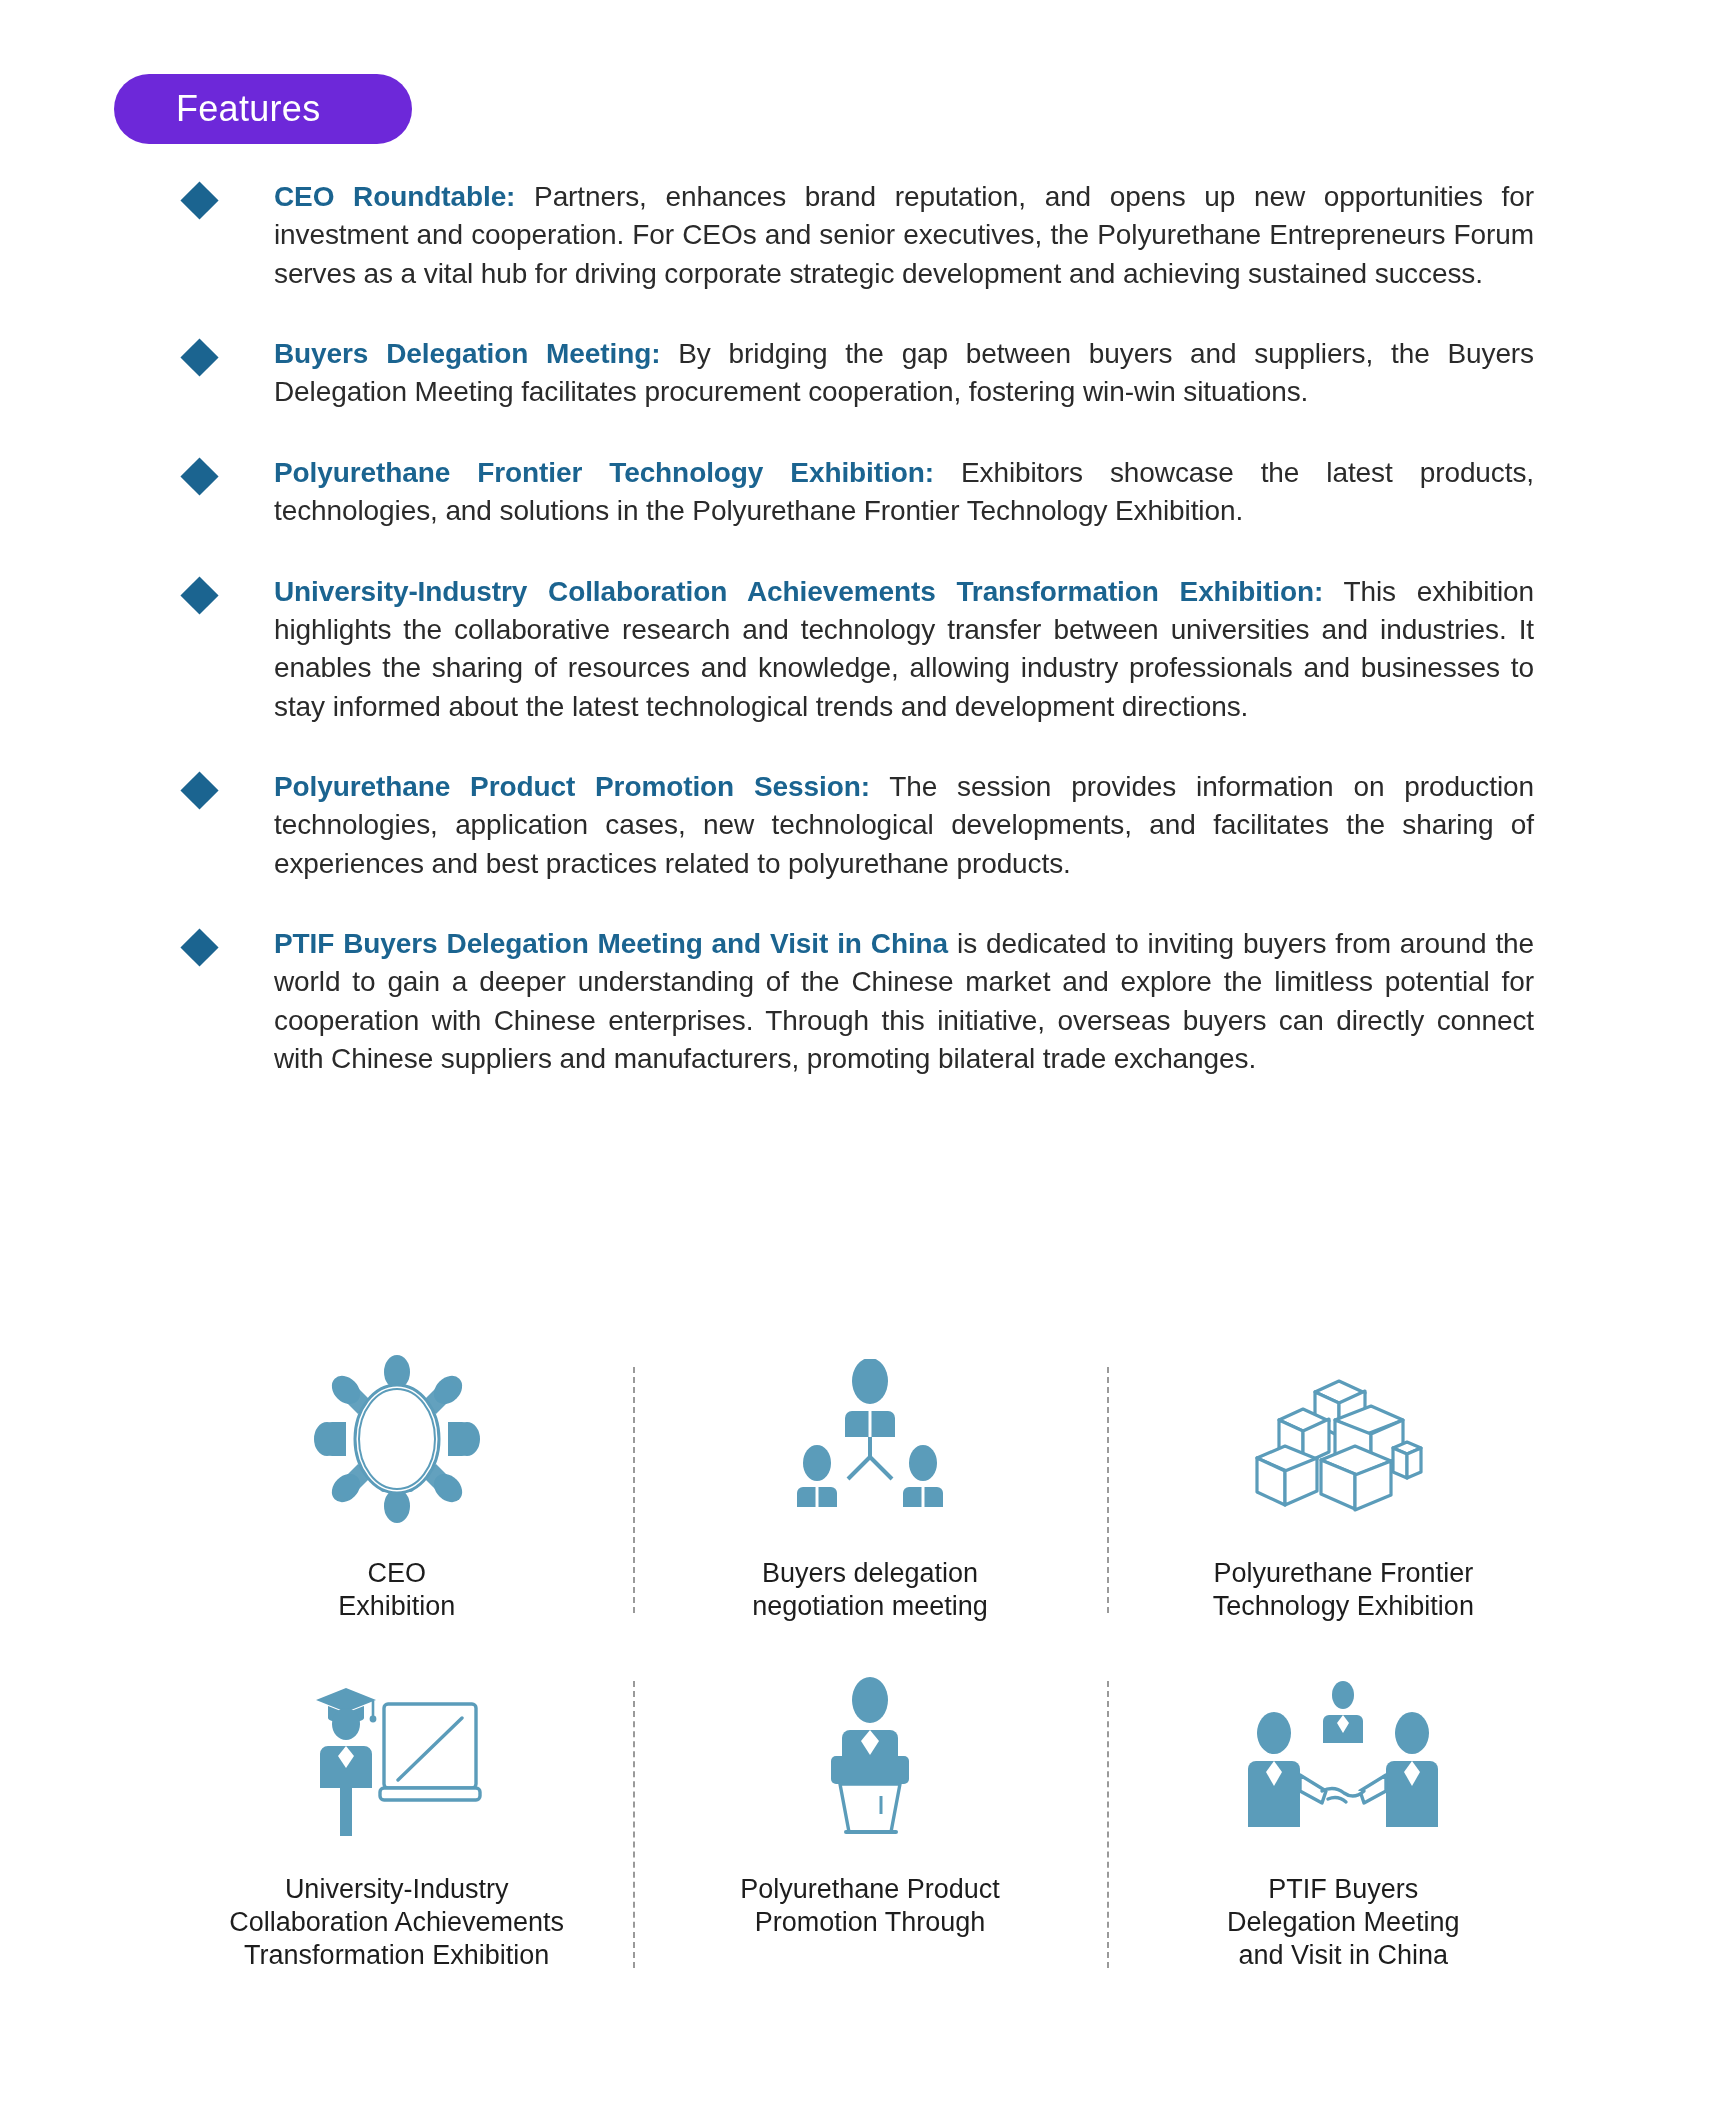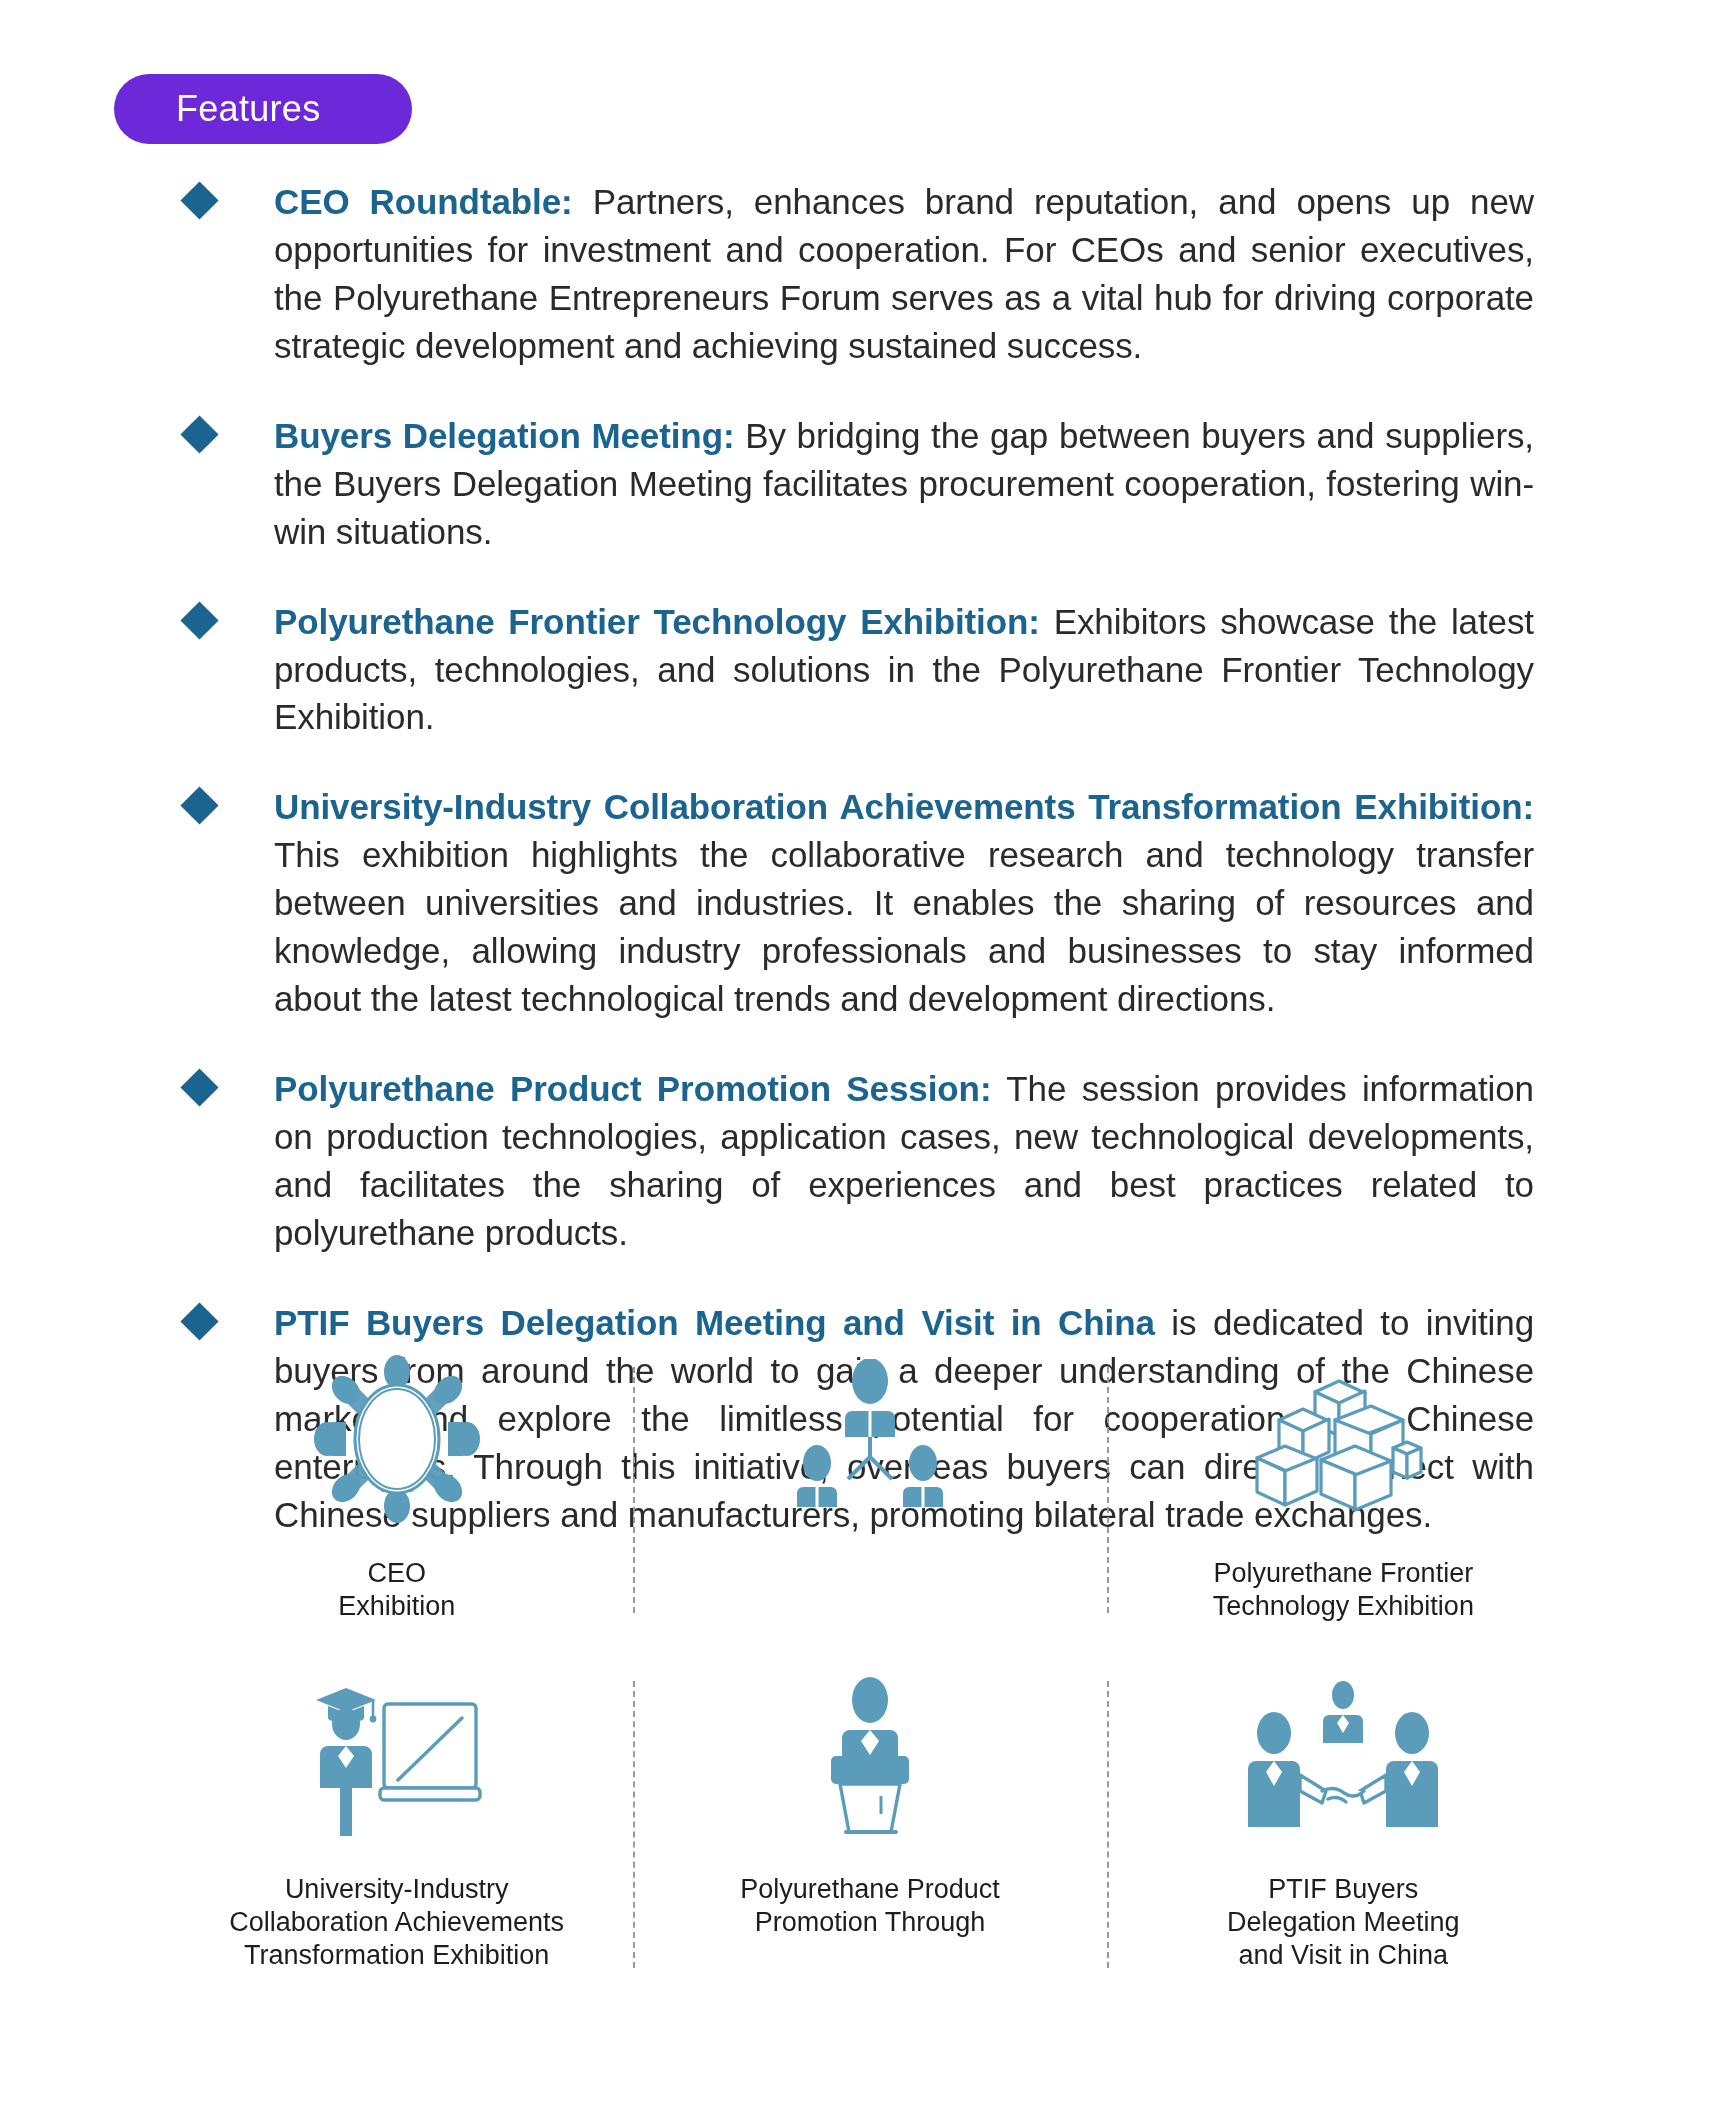--- a/index.html
+++ b/index.html
@@ -64,21 +64,21 @@
     left: 4px;
     top: 9px;
     width: 27px;
     height: 27px;
     background: #1b6490;
     transform: rotate(45deg);
   }
 
   .bullet p {
     margin: 0;
-    font-size: 35px;
+    font-size: 28px;
     line-height: 1.37;
     text-align: justify;
     text-justify: inter-word;
     color: #2a2a2a;
     letter-spacing: -0.1px;
   }
   .bullet p .head {
     font-weight: bold;
     color: #1b6490;
   }
@@ -238,20 +238,22 @@
               <ellipse cx="138" cy="104" rx="14" ry="18"></ellipse>
               <path d="M124 128 h28 a6 6 0 0 1 6 6 v14 h-40 v-14 a6 6 0 0 1 6 -6z"></path>
             </g>
             <g stroke="#ffffff" stroke-width="3">
               <path d="M85 52 l0 26"></path>
               <path d="M32 128 l0 20"></path>
               <path d="M138 128 l0 20"></path>
             </g>
           </svg>
         </div>
+        <div class="cell-caption">Buyers delegation
+negotiation meeting</div>
       </div>
 
       <div class="grid-cell cell-3">
         <div class="icon-art">
           <svg width="200" height="155" viewBox="0 0 200 155" fill="none" stroke="#5b9cba" stroke-width="3.2" stroke-linejoin="round">
 
             <path d="M72 30 l24 -11 26 12 -24 11z" fill="#ffffff"></path>
             <path d="M72 30 v32 l24 12 v-33z" fill="#ffffff"></path>
             <path d="M96 41 v33 l26 -12 v-33z" fill="#ffffff"></path>
 

